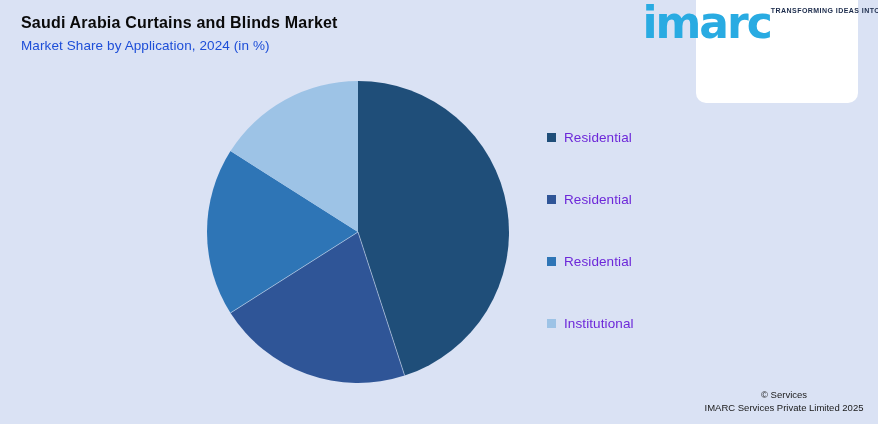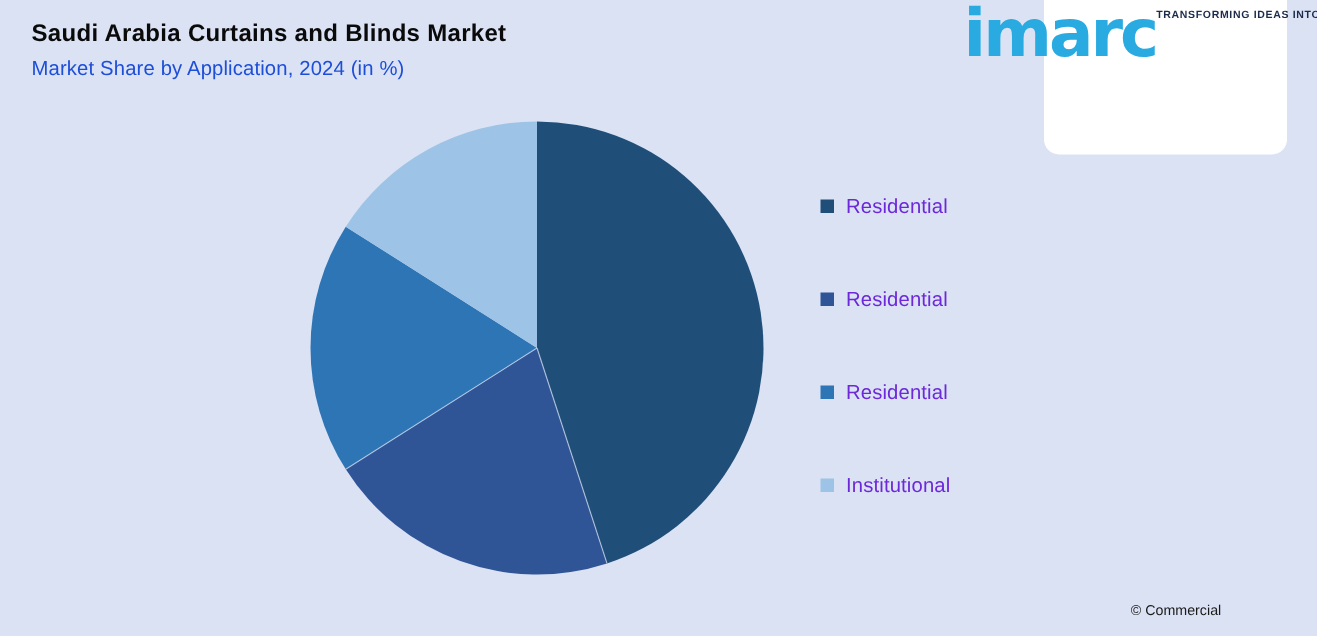--- a/index.html
+++ b/index.html
@@ -92,14 +92,15 @@
     <span class="legend-swatch" style="background: rgb(46, 117, 182);"></span>
     <span class="legend-label">Residential</span>
   </div>
   <div class="legend-item">
     <span class="legend-swatch" style="background: rgb(157, 195, 230);"></span>
     <span class="legend-label">Institutional</span>
   </div>
 </div>
 
 <div class="footer">
-  <div>© Commercial</div>
+  <div>© Services</div>
+  <div>IMARC Services Private Limited 2025</div>
 </div>
 
 </body></html>

